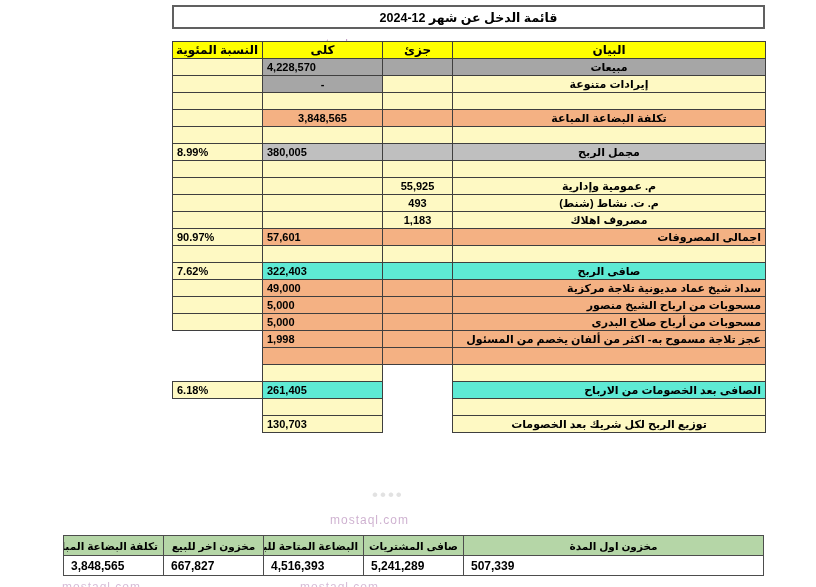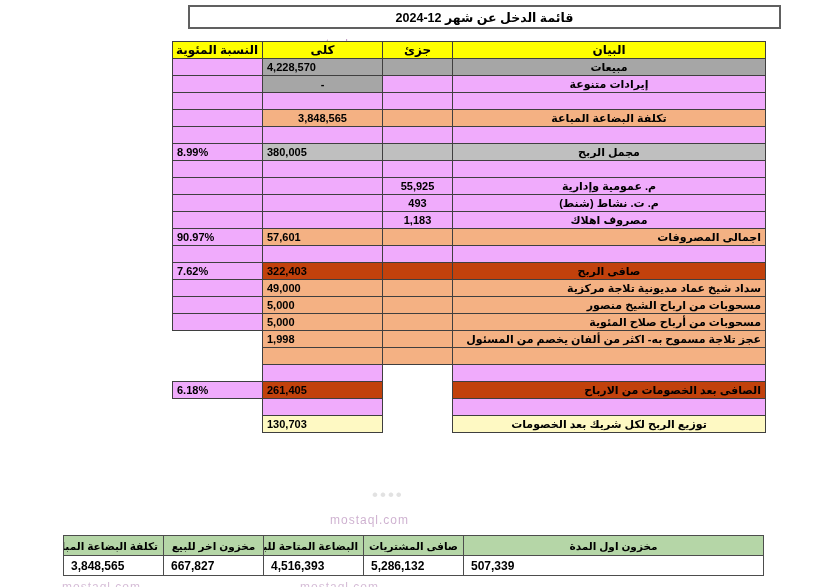--- a/index.html
+++ b/index.html
@@ -33,21 +33,21 @@
     color: #e2e2e2;
     font-size: 17px;
     letter-spacing: 2px;
     pointer-events: none;
     user-select: none;
   }
 
   
   .title-box {
     position: absolute;
-    left: 188px;
+    left: 172px;
     top: 5px;
     width: 593px;
     height: 24px;
     border: 2px solid #606060;
     box-sizing: border-box;
     background: #ffffff;
     display: flex;
     align-items: center;
     justify-content: center;
     z-index: 3;
@@ -89,23 +89,23 @@
   .col-bayan { width: 313px; }
   .col-juzi  { width: 70px;  }
   .col-kulli { width: 120px; }
   .col-nisba { width: 90px;  }
 
   
   .f-yellow { background: #ffff00; }
   .f-gray   { background: #a6a6a6; }
   .f-gray-l { background: #bfbfbf; }
   .f-orange { background: #f4b183; }
-  .f-blue   { background: #c2410c; }
+  .f-blue   { background: #5eead4; }
   .f-green  { background: #fef9c3; }
-  .f-white  { background: #f0abfc; }
+  .f-white  { background: #fef9c3; }
 
   
   .t-center { text-align: center; }
   .t-right  { text-align: right; }
   .num {
     text-align: left;
     font-weight: bold;
     font-size: 12px;
     direction: ltr;
     padding-left: 6px;
@@ -298,21 +298,21 @@
     </tr>
 
     <tr>
       <td class="f-orange lbl t-right">مسحوبات من ارباح الشيخ منصور</td>
       <td class="f-orange"></td>
       <td class="f-orange num">5,000</td>
       <td class="f-white pct"></td>
     </tr>
 
     <tr>
-      <td class="f-orange lbl t-right">مسحوبات من أرباح صلاح المئوية</td>
+      <td class="f-orange lbl t-right">مسحوبات من أرباح صلاح البدرى</td>
       <td class="f-orange"></td>
       <td class="f-orange num">5,000</td>
       <td class="f-white pct"></td>
     </tr>
 
     <tr>
       <td class="f-orange lbl t-right">عجز تلاجة مسموح به- اكثر من ألفان يخصم من المسئول</td>
       <td class="f-orange"></td>
       <td class="f-orange num">1,998</td>
       <td class="nb pct"></td>
@@ -369,19 +369,19 @@
       <th>مخزون اول المدة</th>
       <th>صافى المشتريات</th>
       <th>البضاعة المتاحة للبيع</th>
       <th>مخزون اخر للبيع</th>
       <th>تكلفة البضاعة المباعة</th>
     </tr>
   </thead>
   <tbody>
     <tr>
       <td>507,339</td>
-      <td>5,286,132</td>
+      <td>5,241,289</td>
       <td>4,516,393</td>
       <td>667,827</td>
       <td>3,848,565</td>
     </tr>
   </tbody>
 </table>
 
 </body></html>

